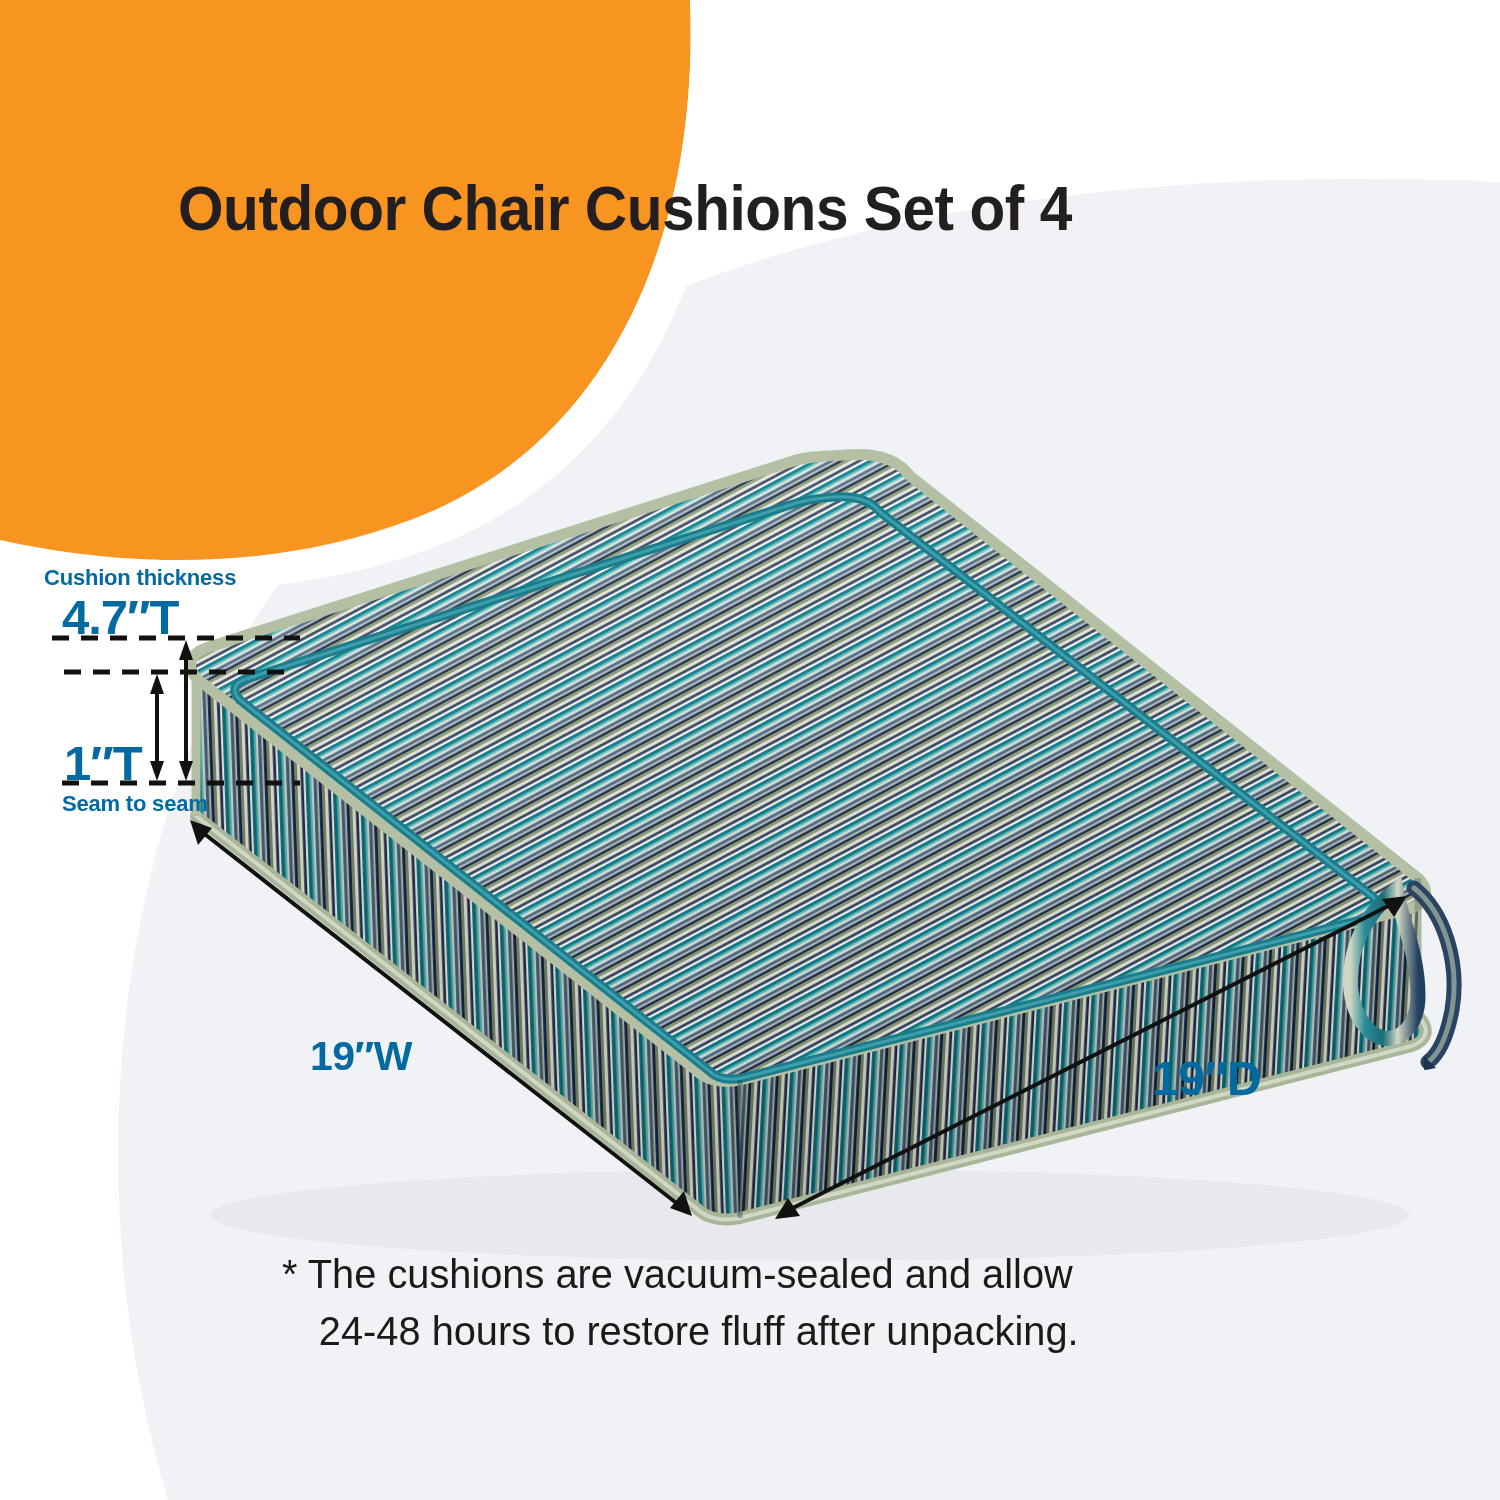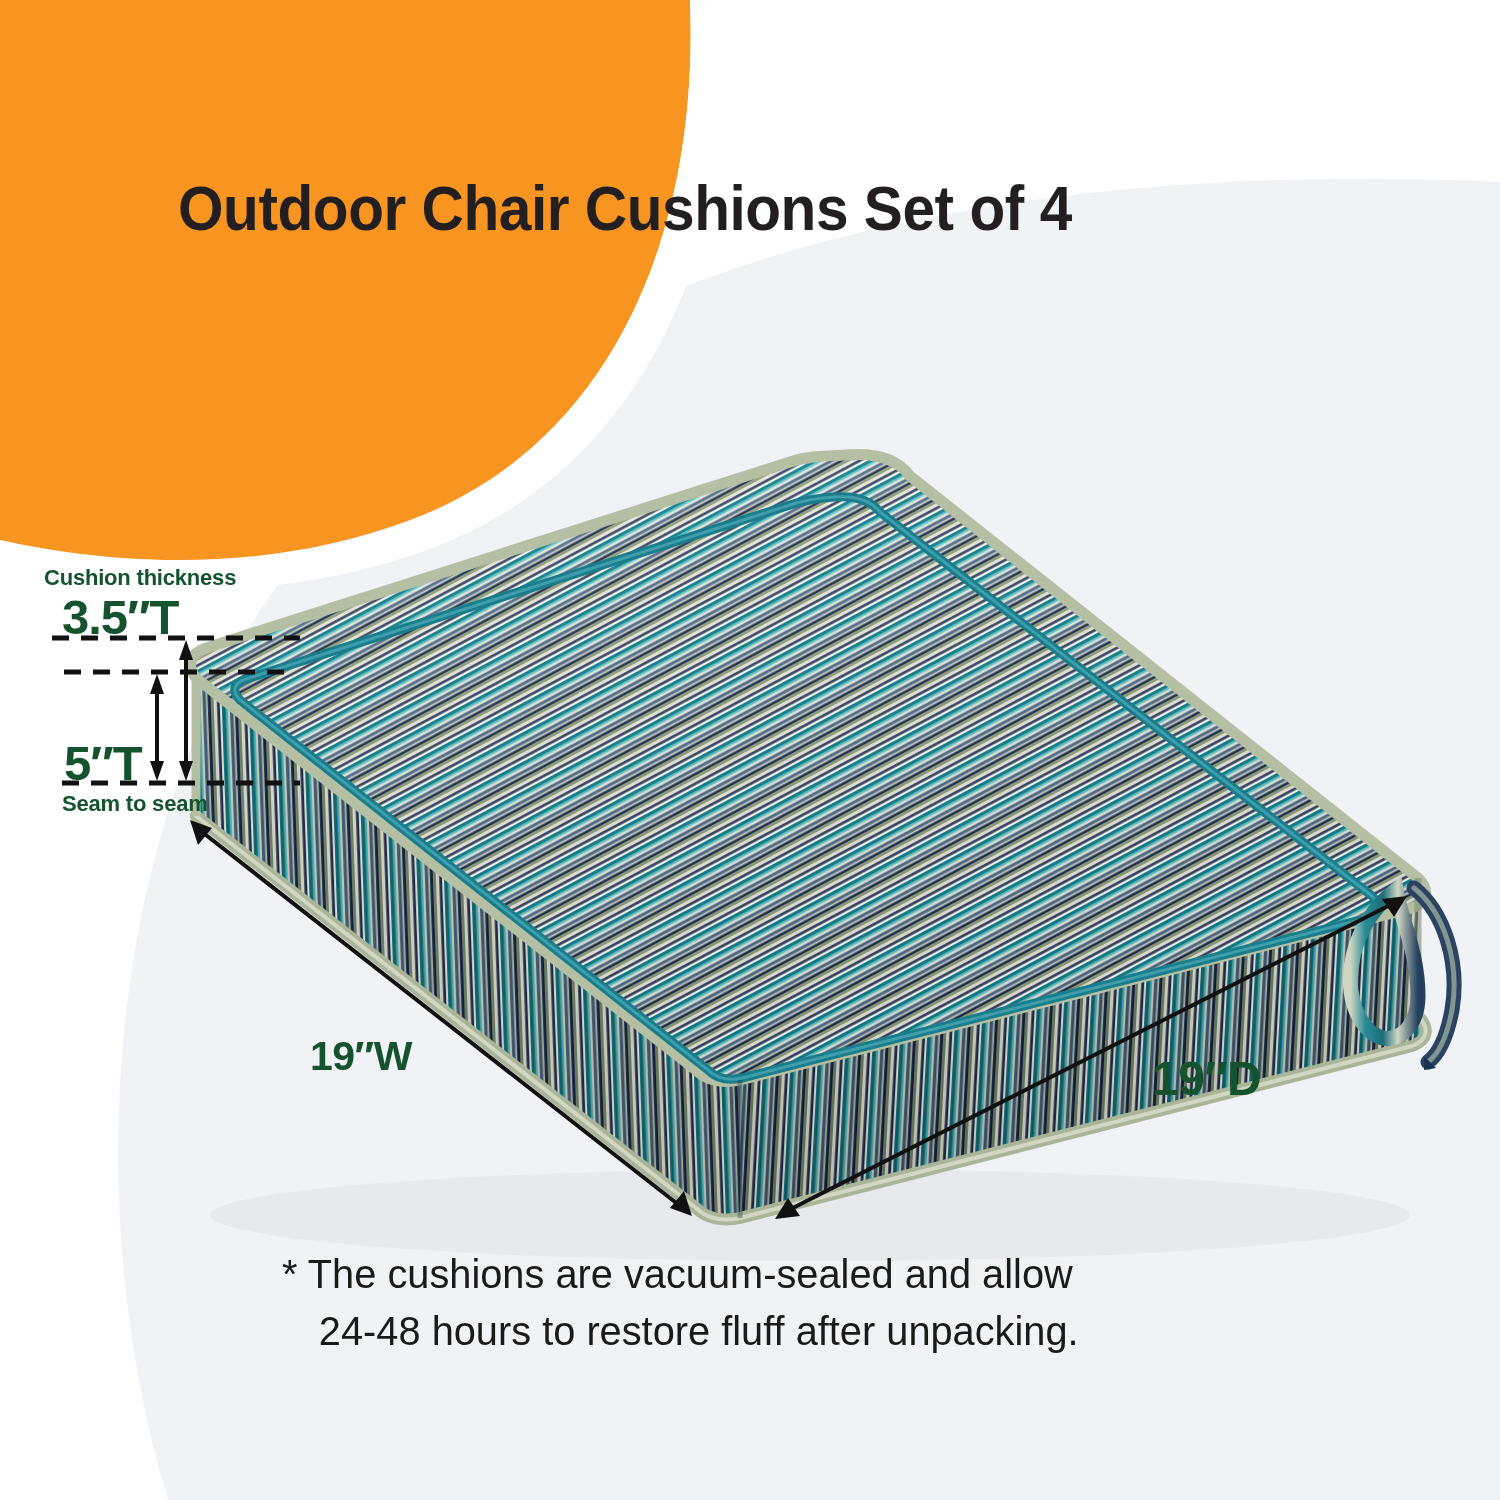--- a/index.html
+++ b/index.html
@@ -27,21 +27,21 @@
     transform-origin:left center;
     white-space:nowrap;
   }
 
   
   #cushion{ position:absolute; left:0; top:0; width:1500px; height:1500px; }
 
   
   .dim-label{
     position:absolute;
-    color:#14532d;
+    color:#0369a1;
     white-space:nowrap;
     font-family:"Liberation Sans Narrow","Liberation Sans",sans-serif;
     font-weight:bold;
   }
   .lbl-cushion-thickness{ left:44px; top:565px; font-size:22px; letter-spacing:-0.2px;}
   .lbl-35t{ left:62px; top:589px; font-size:49px; letter-spacing:-1px;}
   .lbl-3t{  left:64px; top:735px; font-size:49px; letter-spacing:-1px;}
   .lbl-seam{ left:62px; top:791px; font-size:22px; letter-spacing:-0.2px;}
   .lbl-19w{ left:310px; top:1033px; font-size:41px; letter-spacing:-0.5px;}
   .lbl-19d{ left:1152px; top:1051px; font-size:48px; letter-spacing:-0.5px;}
@@ -278,23 +278,23 @@
       <path d="M692,1216 L670,1208 L684,1191 Z" fill="#111" stroke="none"></path>
 
       <path d="M783,1213 L1398,901" stroke-width="4"></path>
       <path d="M775,1219 L788,1198 L800,1216 Z" fill="#111" stroke="none"></path>
       <path d="M1407,896 L1394,917 L1382,899 Z" fill="#111" stroke="none"></path>
     </g>
   </svg>
 
   <div class="dim-label lbl-cushion-thickness">Cushion thickness</div>
 
-  <div class="dim-label lbl-35t">3.5″T</div>
-
-  <div class="dim-label lbl-3t">5″T</div>
+  <div class="dim-label lbl-35t">4.7″T</div>
+
+  <div class="dim-label lbl-3t">1″T</div>
 
   <div class="dim-label lbl-seam">Seam to seam</div>
 
   <div class="dim-label lbl-19w">19″W</div>
 
   <div class="dim-label lbl-19d">19″D</div>
 
   <div class="footnote">
     <span class="star">*</span>
     <span>The cushions are vacuum-sealed and allow</span>

